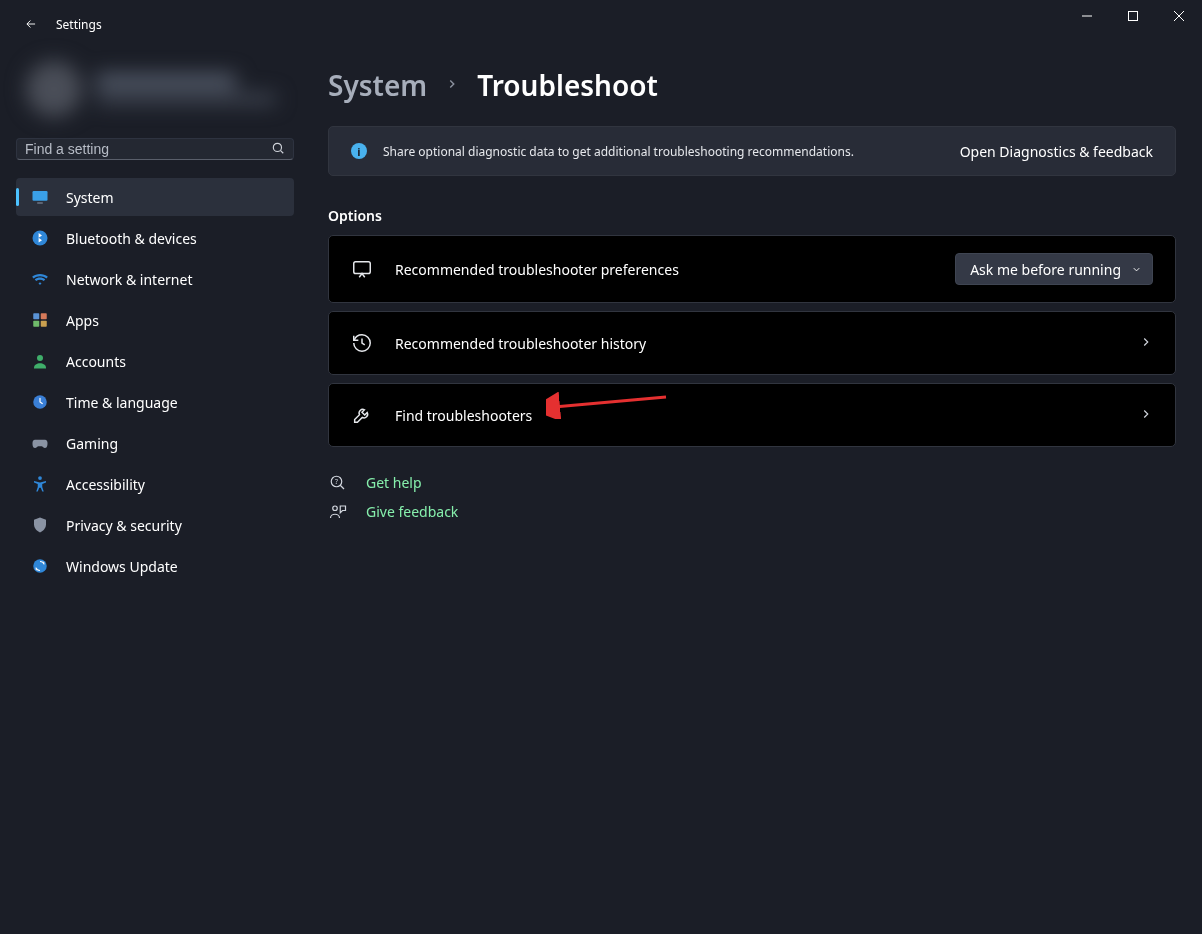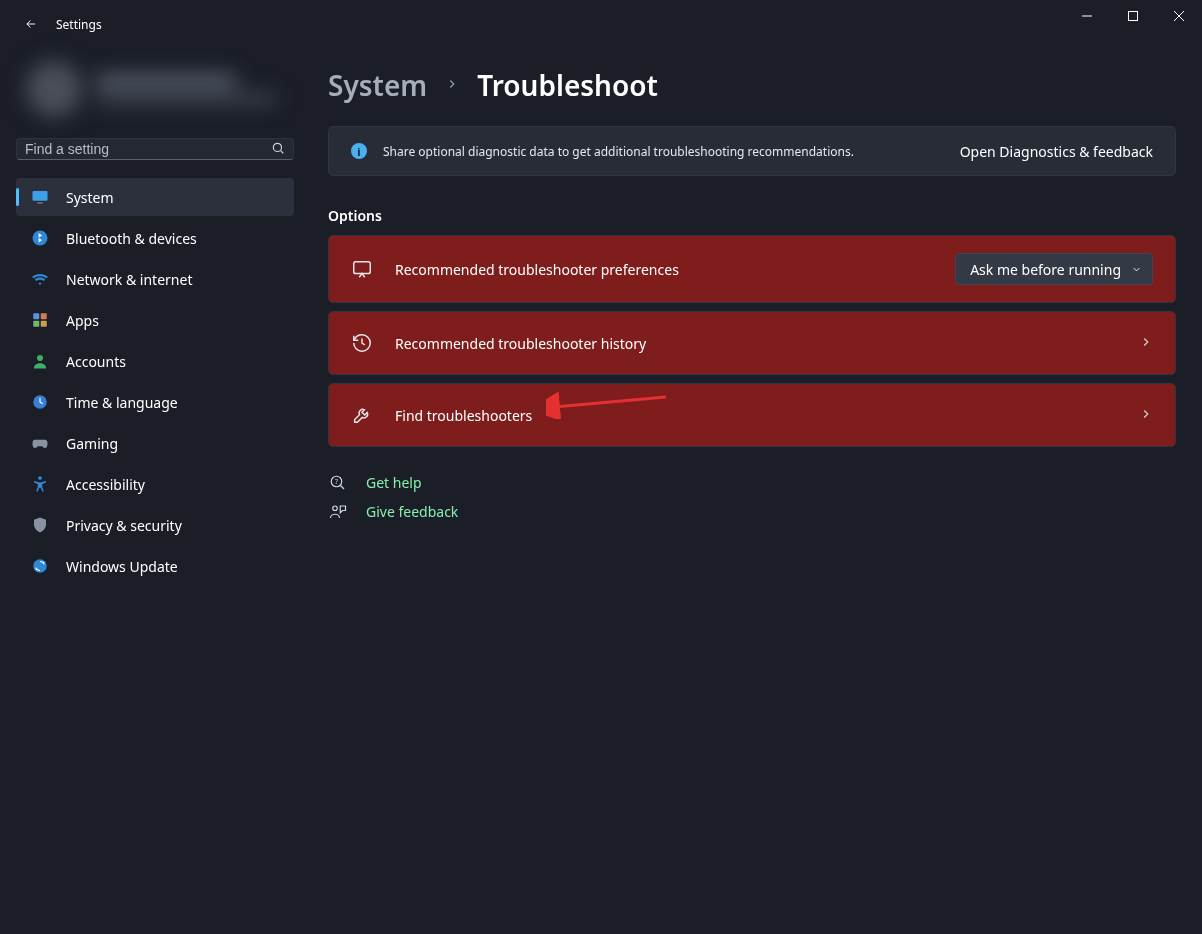--- a/index.html
+++ b/index.html
@@ -178,21 +178,21 @@
   
   .section-heading {
     font-size: 14px;
     font-weight: 600;
     margin-bottom: 10px;
   }
 
   
   .cards { display: flex; flex-direction: column; gap: 4px; margin-bottom: 26px;}
   .card {
-    background: #7f1d1d;
+    background: #000000;
     border: 1px solid #31353f;
     border-radius: 5px;
     min-height: 64px;
     display: flex;
     align-items: center;
     padding: 0 22px;
     gap: 22px;
     cursor: pointer;
   }
   .card + .card { margin-top: 4px;}

